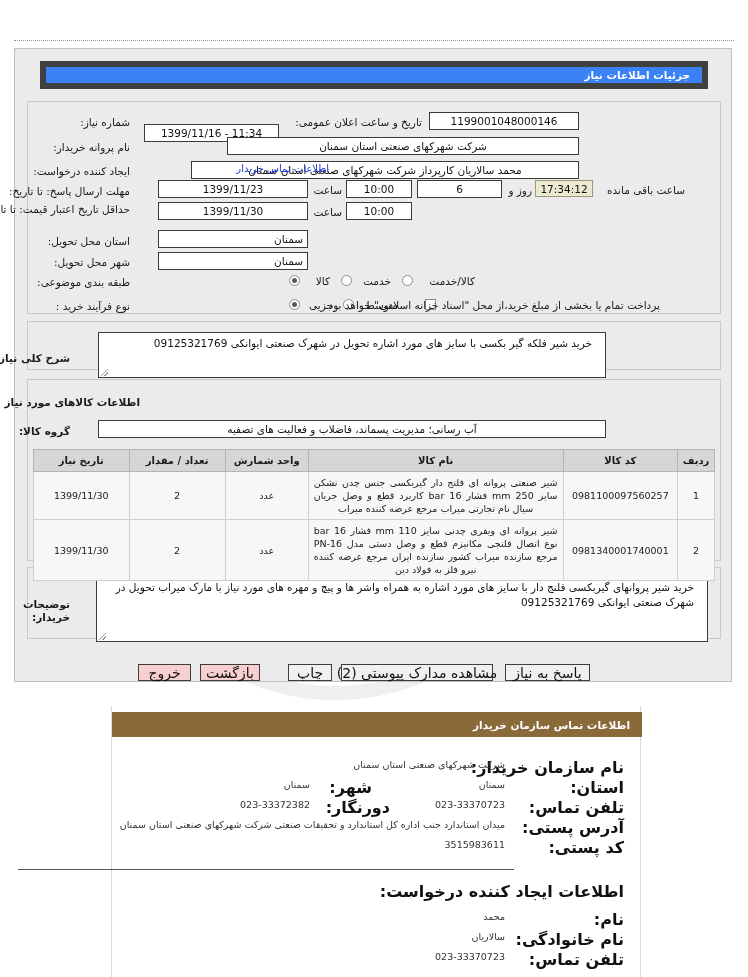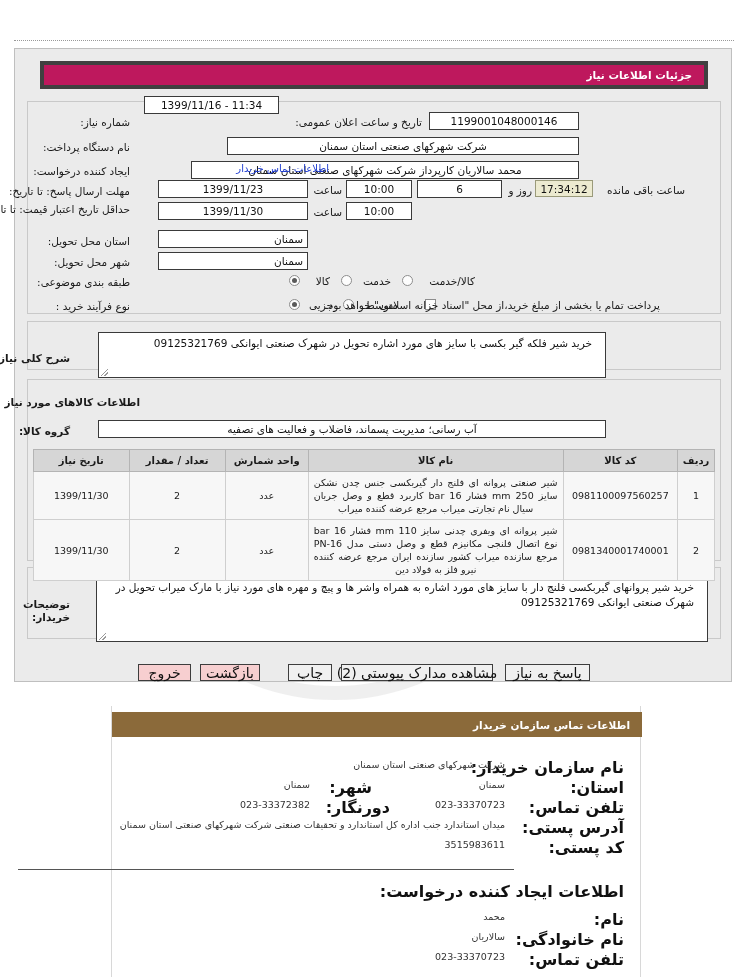--- a/index.html
+++ b/index.html
@@ -80,22 +80,22 @@
     left: 14px;
     width: 718px;
     border: 1px solid #bfbfbf;
     background: #e9e9e9;
     box-sizing: border-box;
   }
   #panel-main { top: 48px; height: 634px; background: #ebebeb; }
 
   .title-bar {
     position: absolute;
-    background: #be185d;
-    border: 4px solid #404040;
+    background: #3b82f6;
+    border: 6px solid #404040;
     color: #ffffff;
     font-size: 10.5px;
     font-weight: bold;
     box-sizing: border-box;
     padding: 0 12px;
     display: flex;
     align-items: center;
   }
   #title-main { left: 25px; top: 12px; width: 668px; height: 28px; }
 
@@ -324,23 +324,23 @@
       <div class="inner-box" id="box-desc"></div>
 
       <div class="inner-box" id="box-goods"></div>
 
       <div class="inner-box" id="box-notes"></div>
     </div>
 
     <div class="lbl" style="right:618px; top:116px; width:100px;">شماره نیاز:</div>
     <div class="fld ltr" style="right:169px; top:112px; width:150px; height:18px;">1199001048000146</div>
     <div class="lbl" style="right:326px; top:116px; width:140px;">تاریخ و ساعت اعلان عمومی:</div>
-    <div class="fld ltr" style="right:469px; top:96px; width:135px; height:18px;">1399/11/16 - 11:34</div>
-
-    <div class="lbl" style="right:618px; top:141px; width:110px;">نام دستگاه پرداخت:</div>
+    <div class="fld ltr" style="right:469px; top:124px; width:135px; height:18px;">1399/11/16 - 11:34</div>
+
+    <div class="lbl" style="right:618px; top:141px; width:110px;">نام پروانه خریدار:</div>
     <div class="fld" style="right:169px; top:137px; width:352px; height:18px; justify-content:center;">شرکت شهرکهای صنعتی استان سمنان</div>
 
     <div class="lbl" style="right:618px; top:165px; width:120px;">ایجاد کننده درخواست:</div>
     <div class="fld" style="right:169px; top:161px; width:388px; height:18px; justify-content:center;">محمد سالاریان کارپرداز شرکت شهرکهای صنعتی استان سمنان</div>
     <a class="link" style="right:419px; top:163px;">اطلاعات تماس خریدار</a>
 
     <div class="lbl" style="right:618px; top:185px; width:130px;">مهلت ارسال پاسخ: تا تاریخ:</div>
     <div class="fld ltr" style="right:440px; top:180px; width:150px; height:18px;">1399/11/23</div>
     <div class="lbl" style="right:406px; top:184px; width:32px;">ساعت</div>
     <div class="fld ltr" style="right:336px; top:180px; width:66px; height:18px;">10:00</div>

